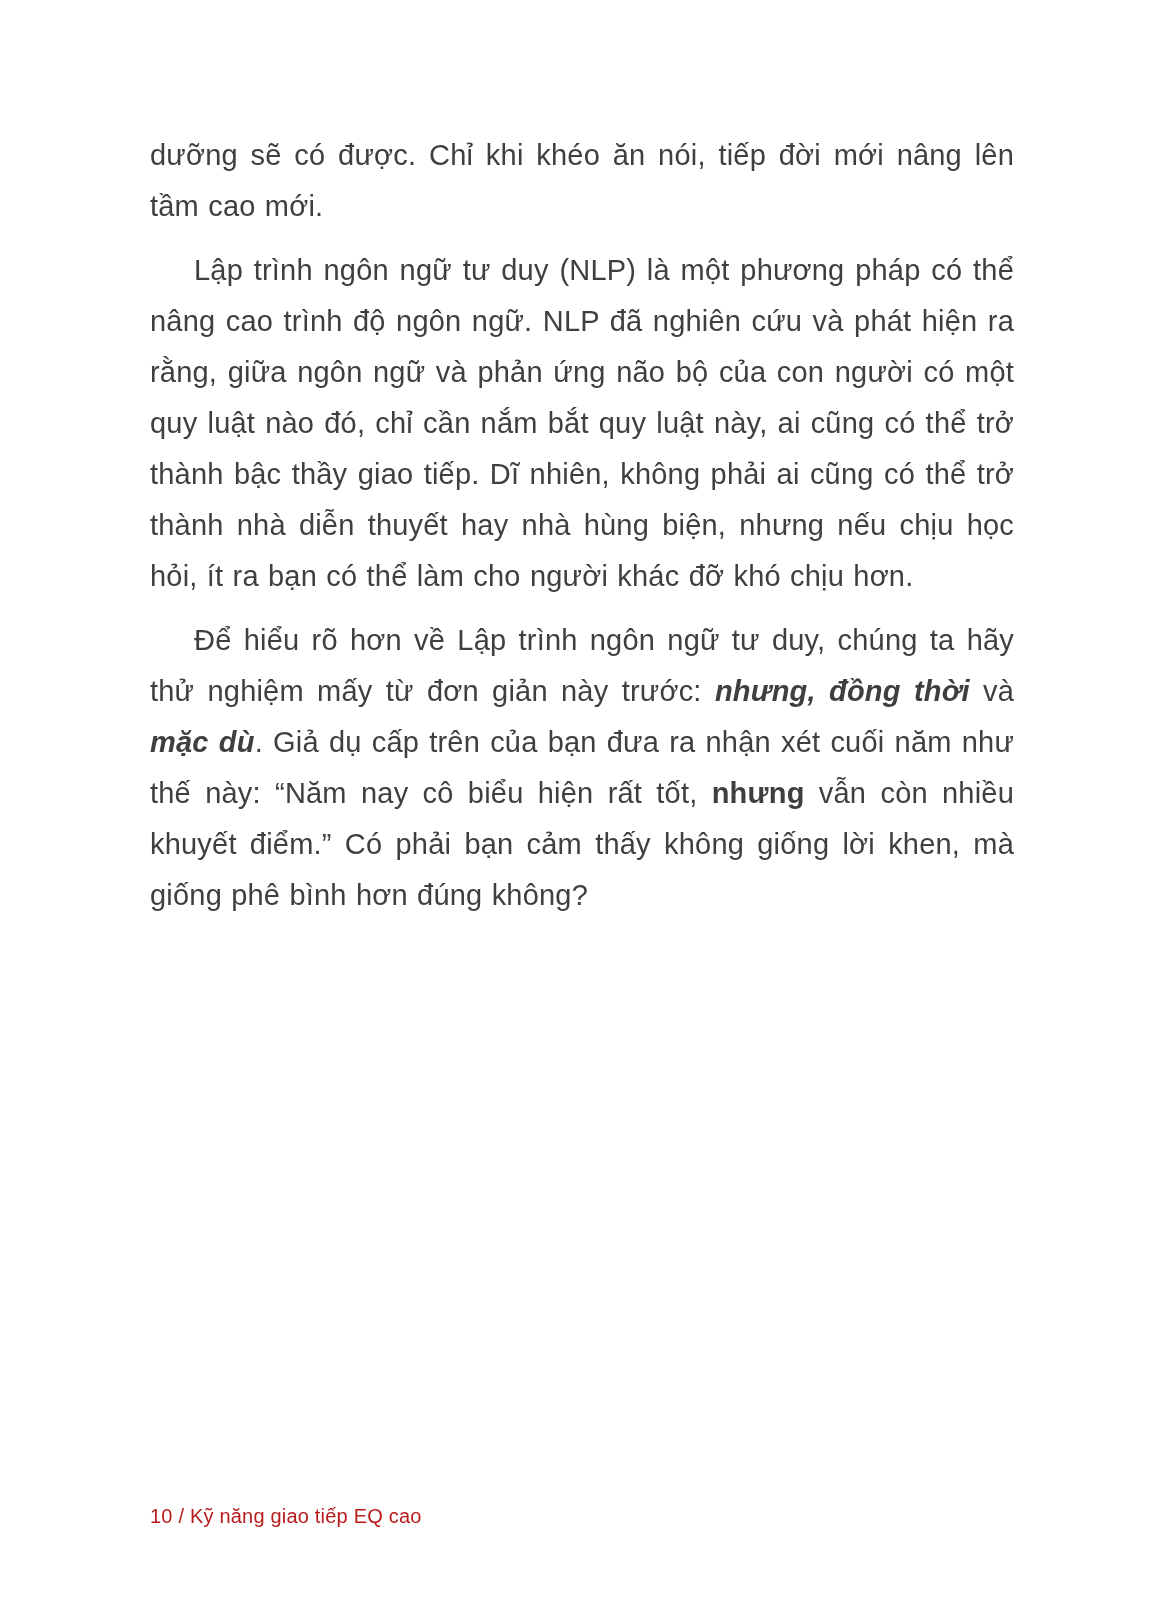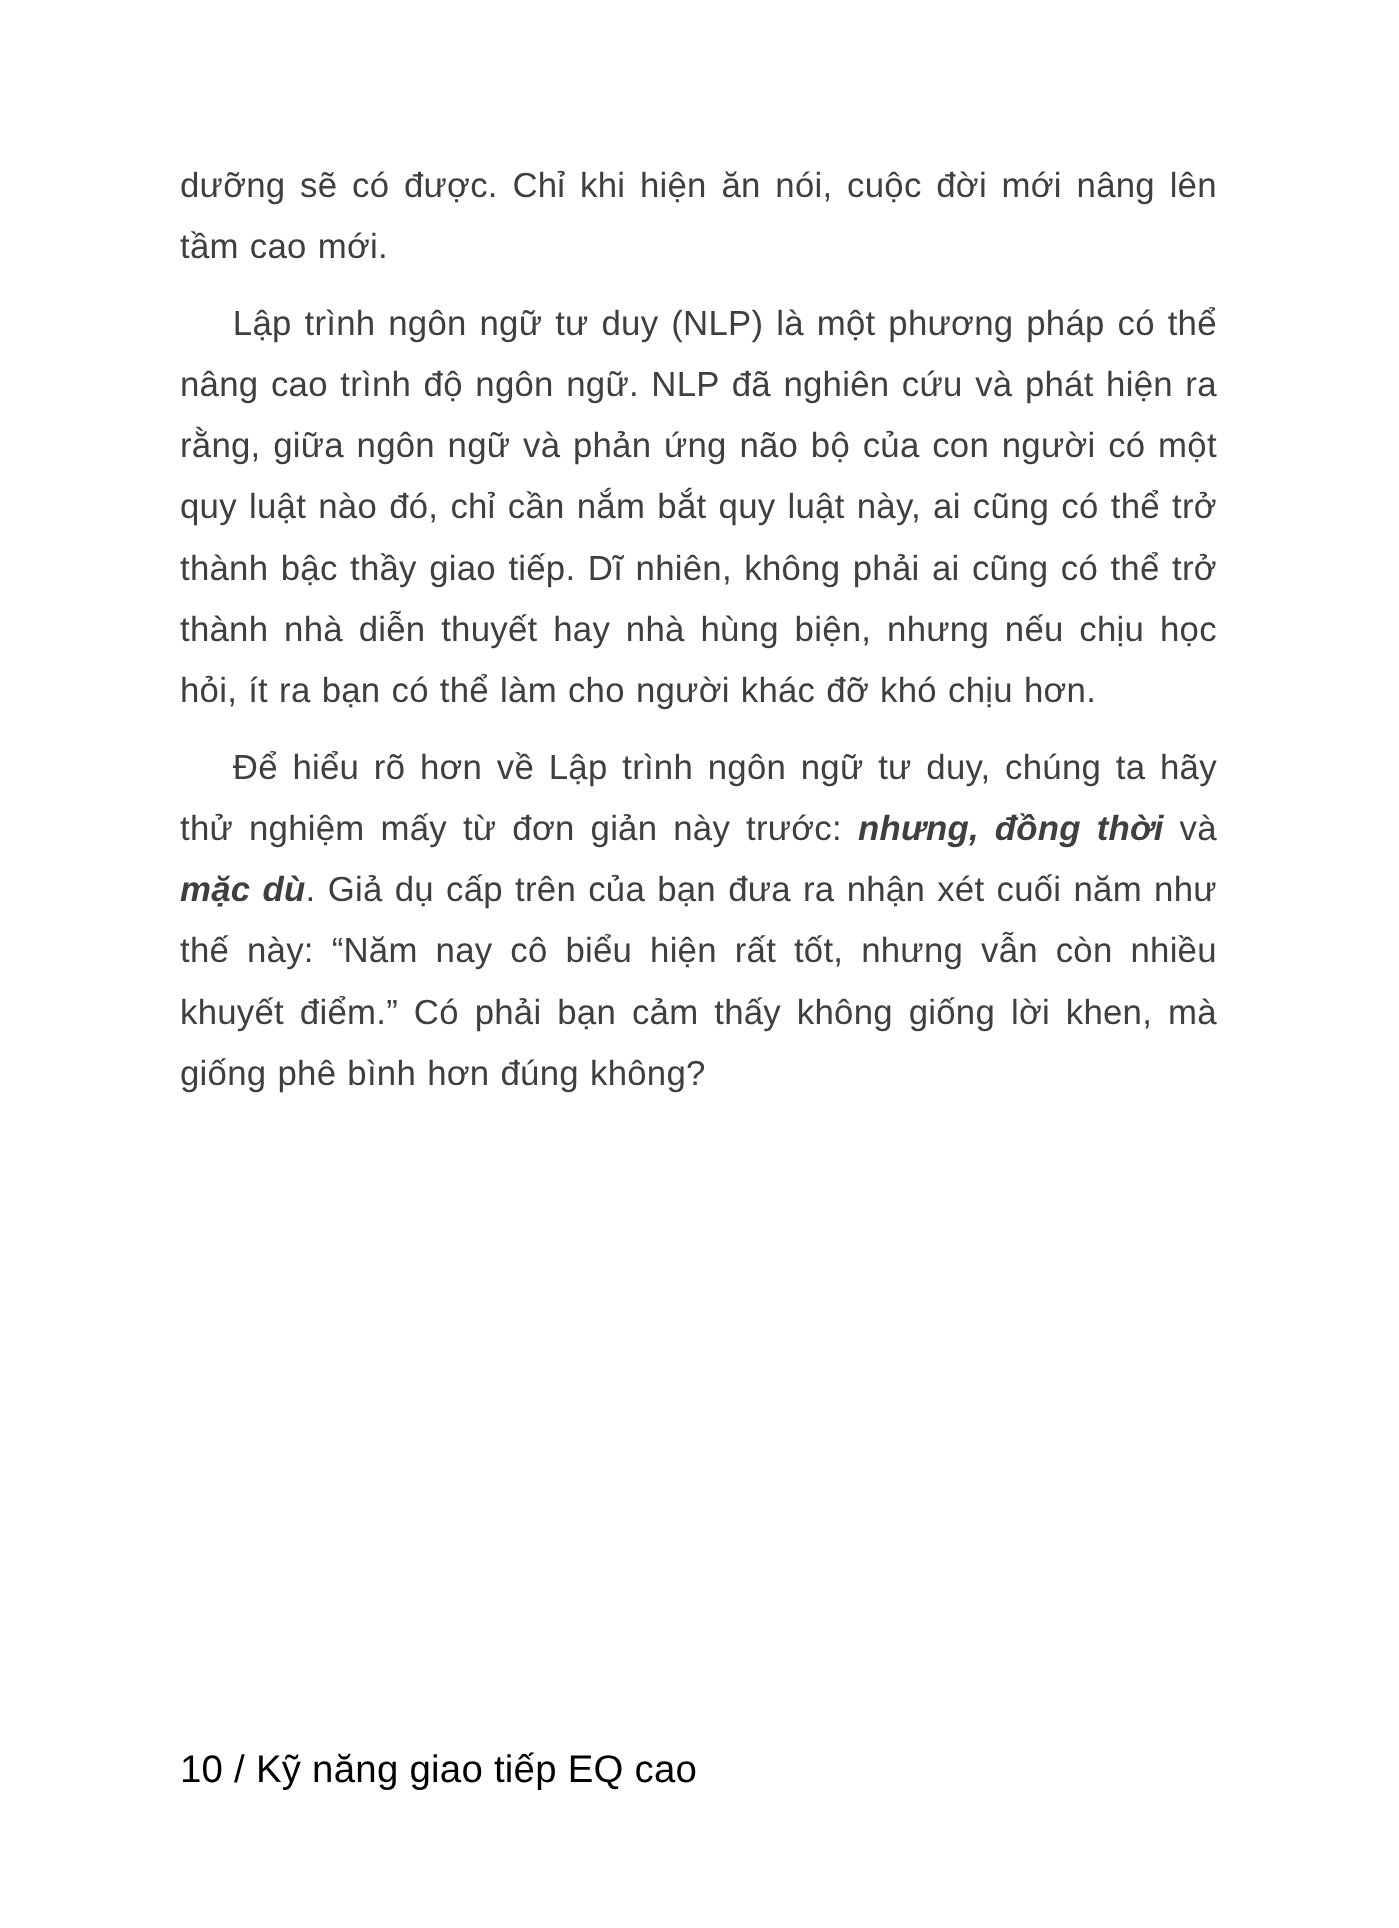--- a/index.html
+++ b/index.html
@@ -27,36 +27,36 @@
     line-height: 51px;
     color: #3f3f3f;
     text-align: justify;
     letter-spacing: 0.2px;
     word-spacing: 1px;
   }
   .para.indent {
     text-indent: 44px;
   }
   .run-normal { font-weight: 400; font-style: normal; }
-  .run-bold   { font-weight: 400; font-style: normal; }
+  .run-bold   { font-weight: 700; font-style: normal; }
   .run-italic { font-weight: 700; font-style: italic; }
   .footer {
     position: absolute;
     left: 150px;
-    top: 1458px;
-    font-size: 32px;
+    top: 1500px;
+    font-size: 20px;
     line-height: 32px;
-    color: #000000;
+    color: #b91c1c;
     letter-spacing: 0.2px;
   }
 </style>
 </head>
 <body>
 
 <div class="page">
   <div class="content">
 
-  <p class="para"><span class="run-normal">dưỡng sẽ có được. Chỉ khi hiện ăn nói, cuộc đời mới nâng lên tầm cao mới.</span></p>
+  <p class="para"><span class="run-normal">dưỡng sẽ có được. Chỉ khi khéo ăn nói, tiếp đời mới nâng lên tầm cao mới.</span></p>
       <p class="para indent"><span class="run-normal">Lập trình ngôn ngữ tư duy (NLP) là một phương pháp có thể nâng cao trình độ ngôn ngữ. NLP đã nghiên cứu và phát hiện ra rằng, giữa ngôn ngữ và phản ứng não bộ của con người có một quy luật nào đó, chỉ cần nắm bắt quy luật này, ai cũng có thể trở thành bậc thầy giao tiếp. Dĩ nhiên, không phải ai cũng có thể trở thành nhà diễn thuyết hay nhà hùng biện, nhưng nếu chịu học hỏi, ít ra bạn có thể làm cho người khác đỡ khó chịu hơn.</span></p>
       <p class="para indent"><span class="run-normal">Để hiểu rõ hơn về Lập trình ngôn ngữ tư duy, chúng ta hãy thử nghiệm mấy từ đơn giản này trước: </span><span class="run-italic">nhưng, đồng thời</span><span class="run-normal"> và </span><span class="run-italic">mặc dù</span><span class="run-normal">. Giả dụ cấp trên của bạn đưa ra nhận xét cuối năm như thế này: “Năm nay cô biểu hiện rất tốt, </span><span class="run-bold">nhưng</span><span class="run-normal"> vẫn còn nhiều khuyết điểm.” Có phải bạn cảm thấy không giống lời khen, mà giống phê bình hơn đúng không?</span></p>
     </div>
   <div class="footer">10 / Kỹ năng giao tiếp EQ cao</div>
 </div>
 
 </body></html>

